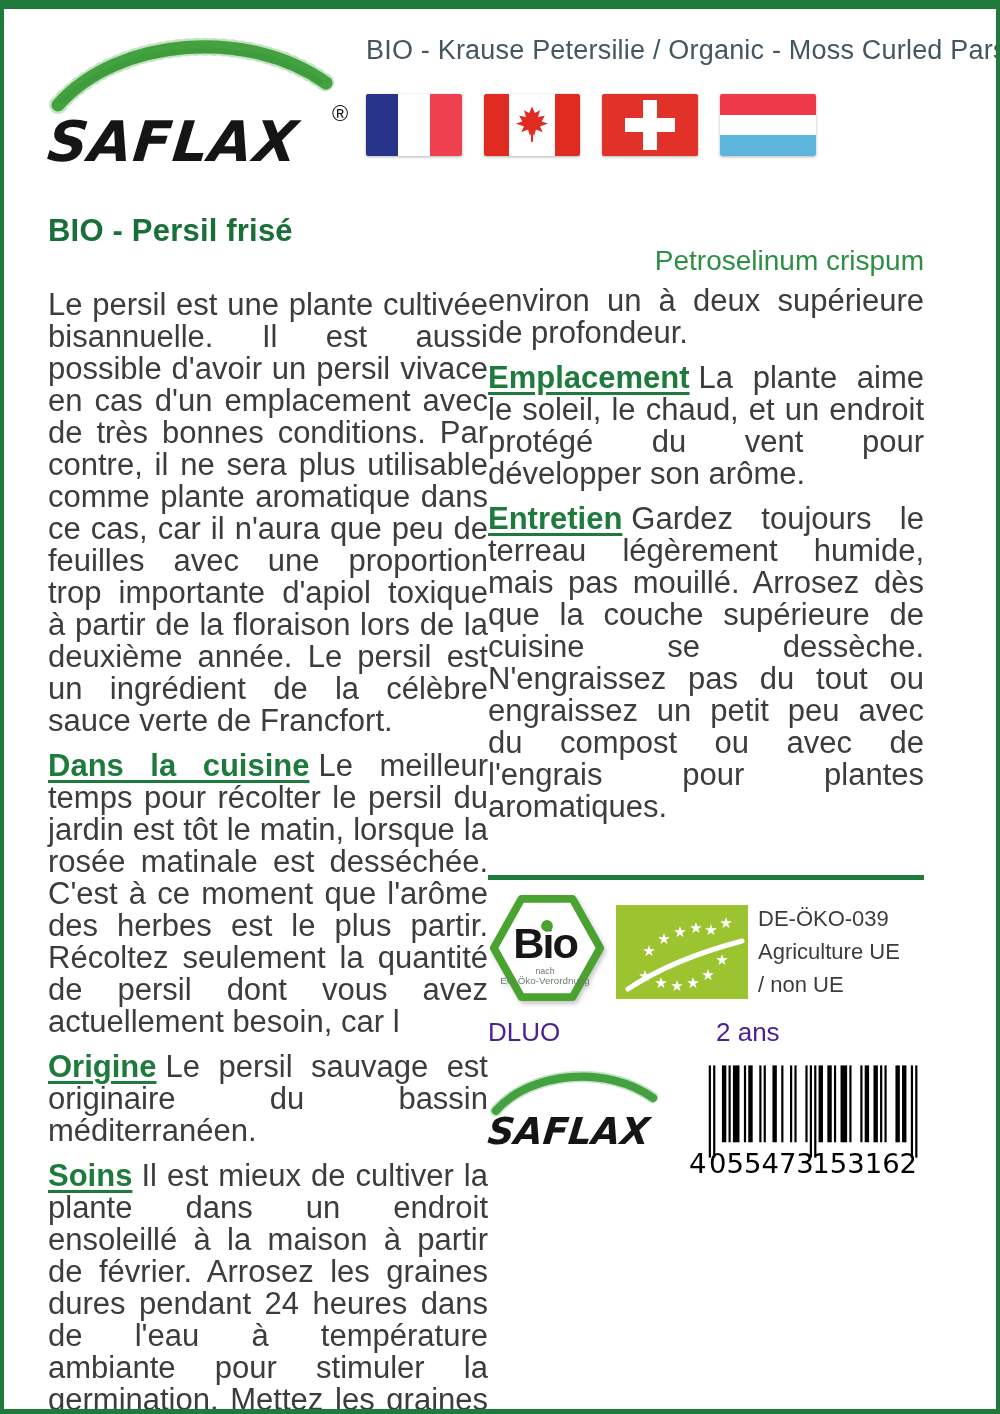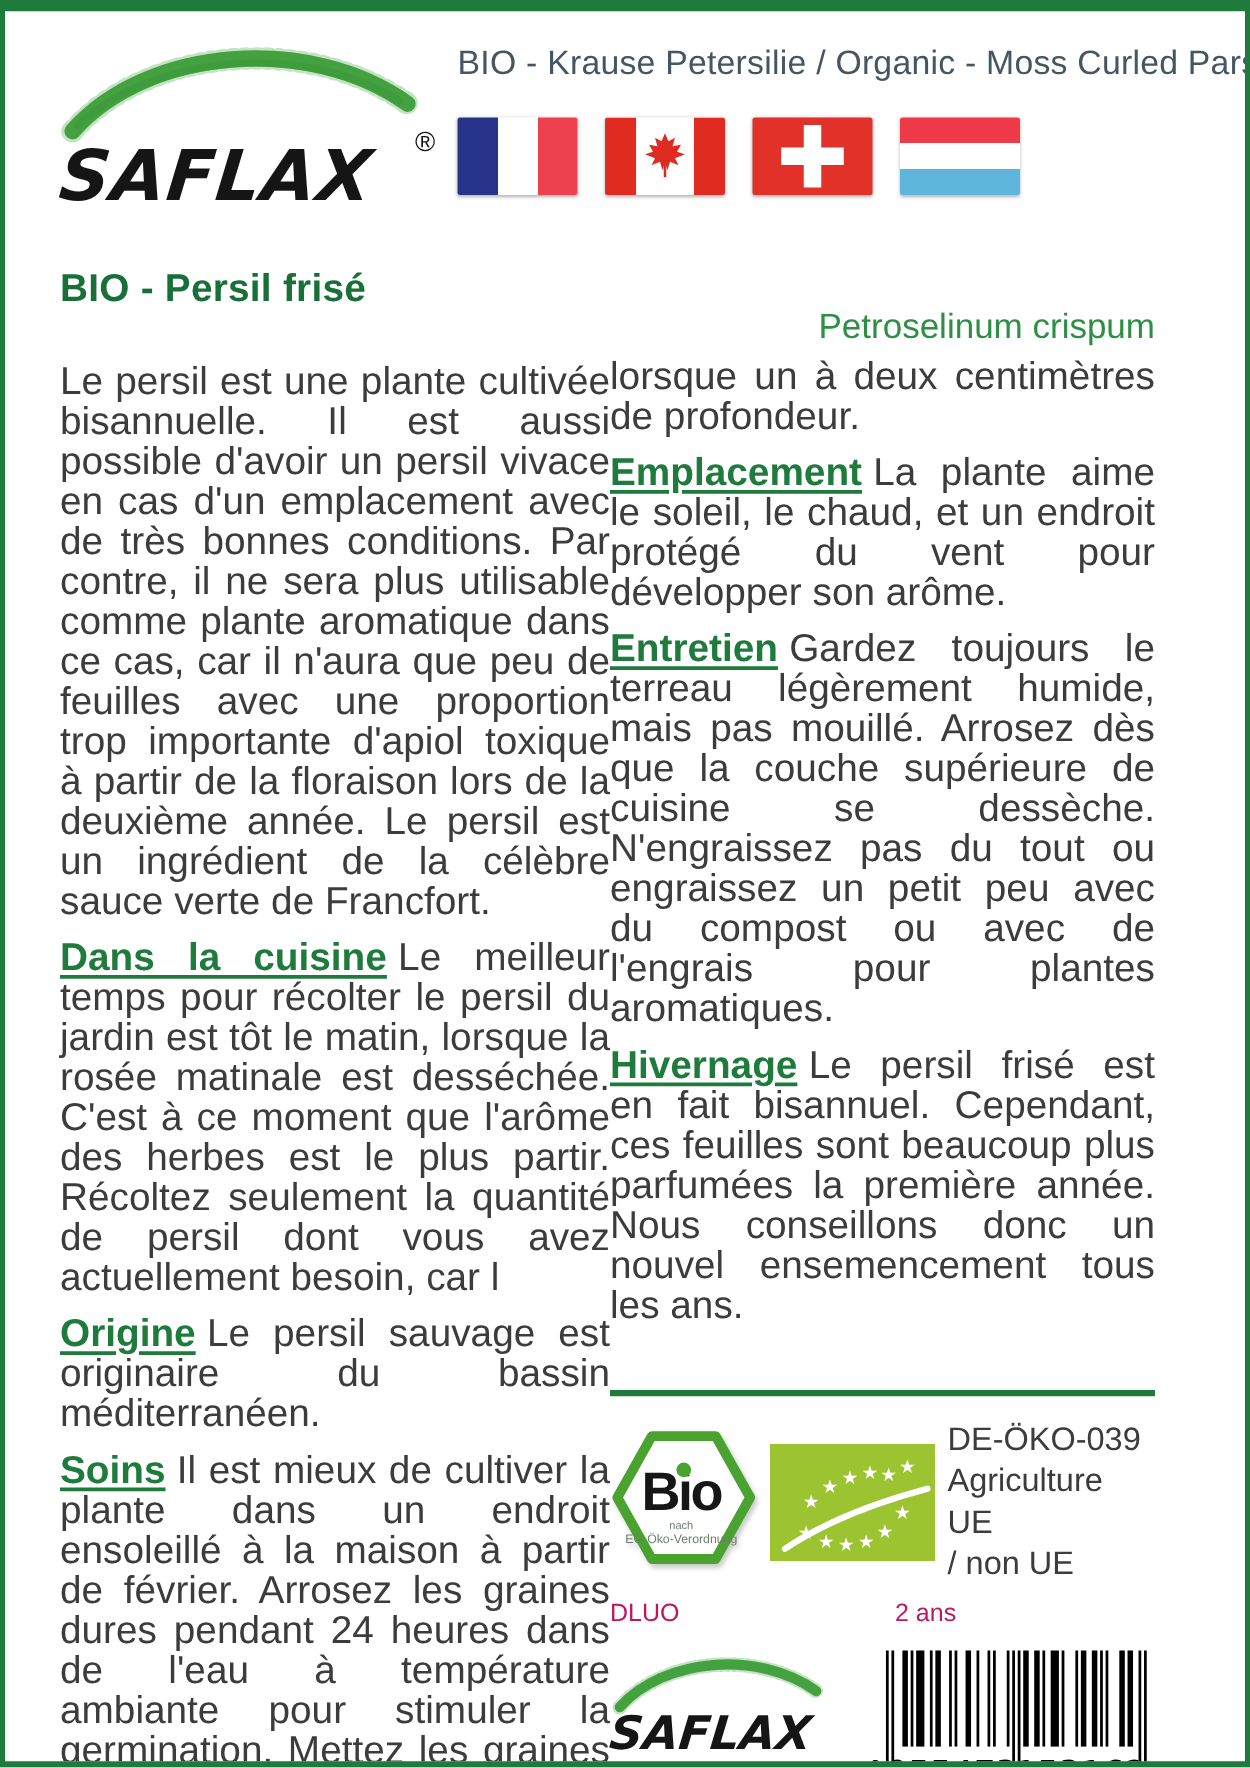--- a/index.html
+++ b/index.html
@@ -41,22 +41,22 @@
   h1.product-title{font-size:31px;color:#187038;font-weight:700;margin:36px 0 0 0;letter-spacing:0.2px;}
   .body-p{font-size:31px;line-height:32px;color:#3C3C3C;text-align:justify;margin:0 0 13px 0;}
   .intro{margin-top:40px;}
   .ih{color:#1E7B3C;font-weight:700;text-decoration:underline;text-decoration-thickness:2.5px;text-underline-offset:4px;margin-right:9px;}
   .latin{margin-top:68px;text-align:right;font-size:28px;color:#2D8F44;margin-bottom:8px;}
   
   .cert-rule{height:5px;background:#1E7B3C;border:none;margin:52px 0 12px 0;}
   .cert-row{display:flex;align-items:center;gap:10px;}
   .bio-hex{filter:drop-shadow(2px 3px 2px rgba(0,0,0,.22));flex:0 0 auto;}
   .eu-logo{flex:0 0 auto;margin-top:8px;}
-  .cert-text{font-size:26px;color:#3C3C3C;line-height:33px;margin-top:6px;}
-  .kv-row{display:flex;font-size:20px;color:#be185d;margin-top:13px;}
+  .cert-text{font-size:22px;color:#3C3C3C;line-height:33px;margin-top:6px;}
+  .kv-row{display:flex;font-size:26px;color:#4c1d95;margin-top:13px;}
   .kv-label{width:228px;flex:0 0 auto;}
   
   .footer-row{display:flex;align-items:flex-start;margin-top:12px;}
   .brand-small{position:relative;width:186px;height:110px;flex:0 0 auto;}
   .brand-small .arc{position:absolute;left:2px;top:6px;}
   .brand-small .word{
     position:absolute;left:0;top:50px;font-family:"DejaVu Sans",sans-serif;
     font-style:italic;font-weight:700;font-size:37px;color:#151515;transform:skewX(-6deg);white-space:nowrap;
   }
   #barcode{margin-left:4px;}
@@ -106,24 +106,23 @@
     <section class="col left">
       <h1 class="product-title">BIO - Persil frisé</h1>
       <p class="body-p intro">Le persil est une plante cultivée bisannuelle. Il est aussi possible d'avoir un persil vivace en cas d'un emplacement avec de très bonnes conditions. Par contre, il ne sera plus utilisable comme plante aromatique dans ce cas, car il n'aura que peu de feuilles avec une proportion trop importante d'apiol toxique à partir de la floraison lors de la deuxième année. Le persil est un ingrédient de la célèbre sauce verte de Francfort.</p>
       <p class="body-p"><span class="ih">Dans la cuisine</span><span>Le meilleur temps pour récolter le persil du jardin est tôt le matin, lorsque la rosée matinale est desséchée. C'est à ce moment que l'arôme des herbes est le plus partir. Récoltez seulement la quantité de persil dont vous avez actuellement besoin, car l</span></p>
       <p class="body-p"><span class="ih">Origine</span><span>Le persil sauvage est originaire du bassin méditerranéen.</span></p>
       <p class="body-p"><span class="ih">Soins</span><span>Il est mieux de cultiver la plante dans un endroit ensoleillé à la maison à partir de février. Arrosez les graines dures pendant 24 heures dans de l'eau à température ambiante pour stimuler la germination. Mettez les graines dans du substrat de coco humide ou dans du terreau BIO pour plantes aromatiques à</span></p>
     </section>
 
     <section class="col right">
       <div class="latin">Petroselinum crispum</div>
-      <p class="body-p">lorsque un à deux centimètres de profondeur.</p>
+      <p class="body-p">environ un à deux supérieure de profondeur.</p>
       <p class="body-p"><span class="ih">Emplacement</span><span>La plante aime le soleil, le chaud, et un endroit protégé du vent pour développer son arôme.</span></p>
       <p class="body-p"><span class="ih">Entretien</span><span>Gardez toujours le terreau légèrement humide, mais pas mouillé. Arrosez dès que la couche supérieure de cuisine se dessèche. N'engraissez pas du tout ou engraissez un petit peu avec du compost ou avec de l'engrais pour plantes aromatiques.</span></p>
-      <p class="body-p"><span class="ih">Hivernage</span><span>Le persil frisé est en fait bisannuel. Cependant, ces feuilles sont beaucoup plus parfumées la première année. Nous conseillons donc un nouvel ensemencement tous les ans.</span></p>
 
       <hr class="cert-rule">
       <div class="cert-row">
         <svg class="bio-hex" width="118" height="112" viewBox="0 0 120 112">
           <path d="M34 6 L86 6 L114 56 L86 106 L34 106 L6 56 Z" fill="#ffffff" stroke="#4AA32F" stroke-width="8" stroke-linejoin="round"></path>
           <text x="58" y="66" text-anchor="middle" font-family="Liberation Sans, sans-serif" font-size="44" font-weight="bold" letter-spacing="-2" fill="#161616">Bio</text>
           <circle cx="60" cy="33.5" r="6" fill="#4AA32F"></circle>
           <text x="58" y="82" text-anchor="middle" font-size="9" fill="#6a7f6a">nach</text>
           <text x="58" y="93" text-anchor="middle" font-size="10" fill="#6a7f6a">EG-Öko-Verordnung</text>
         </svg>

